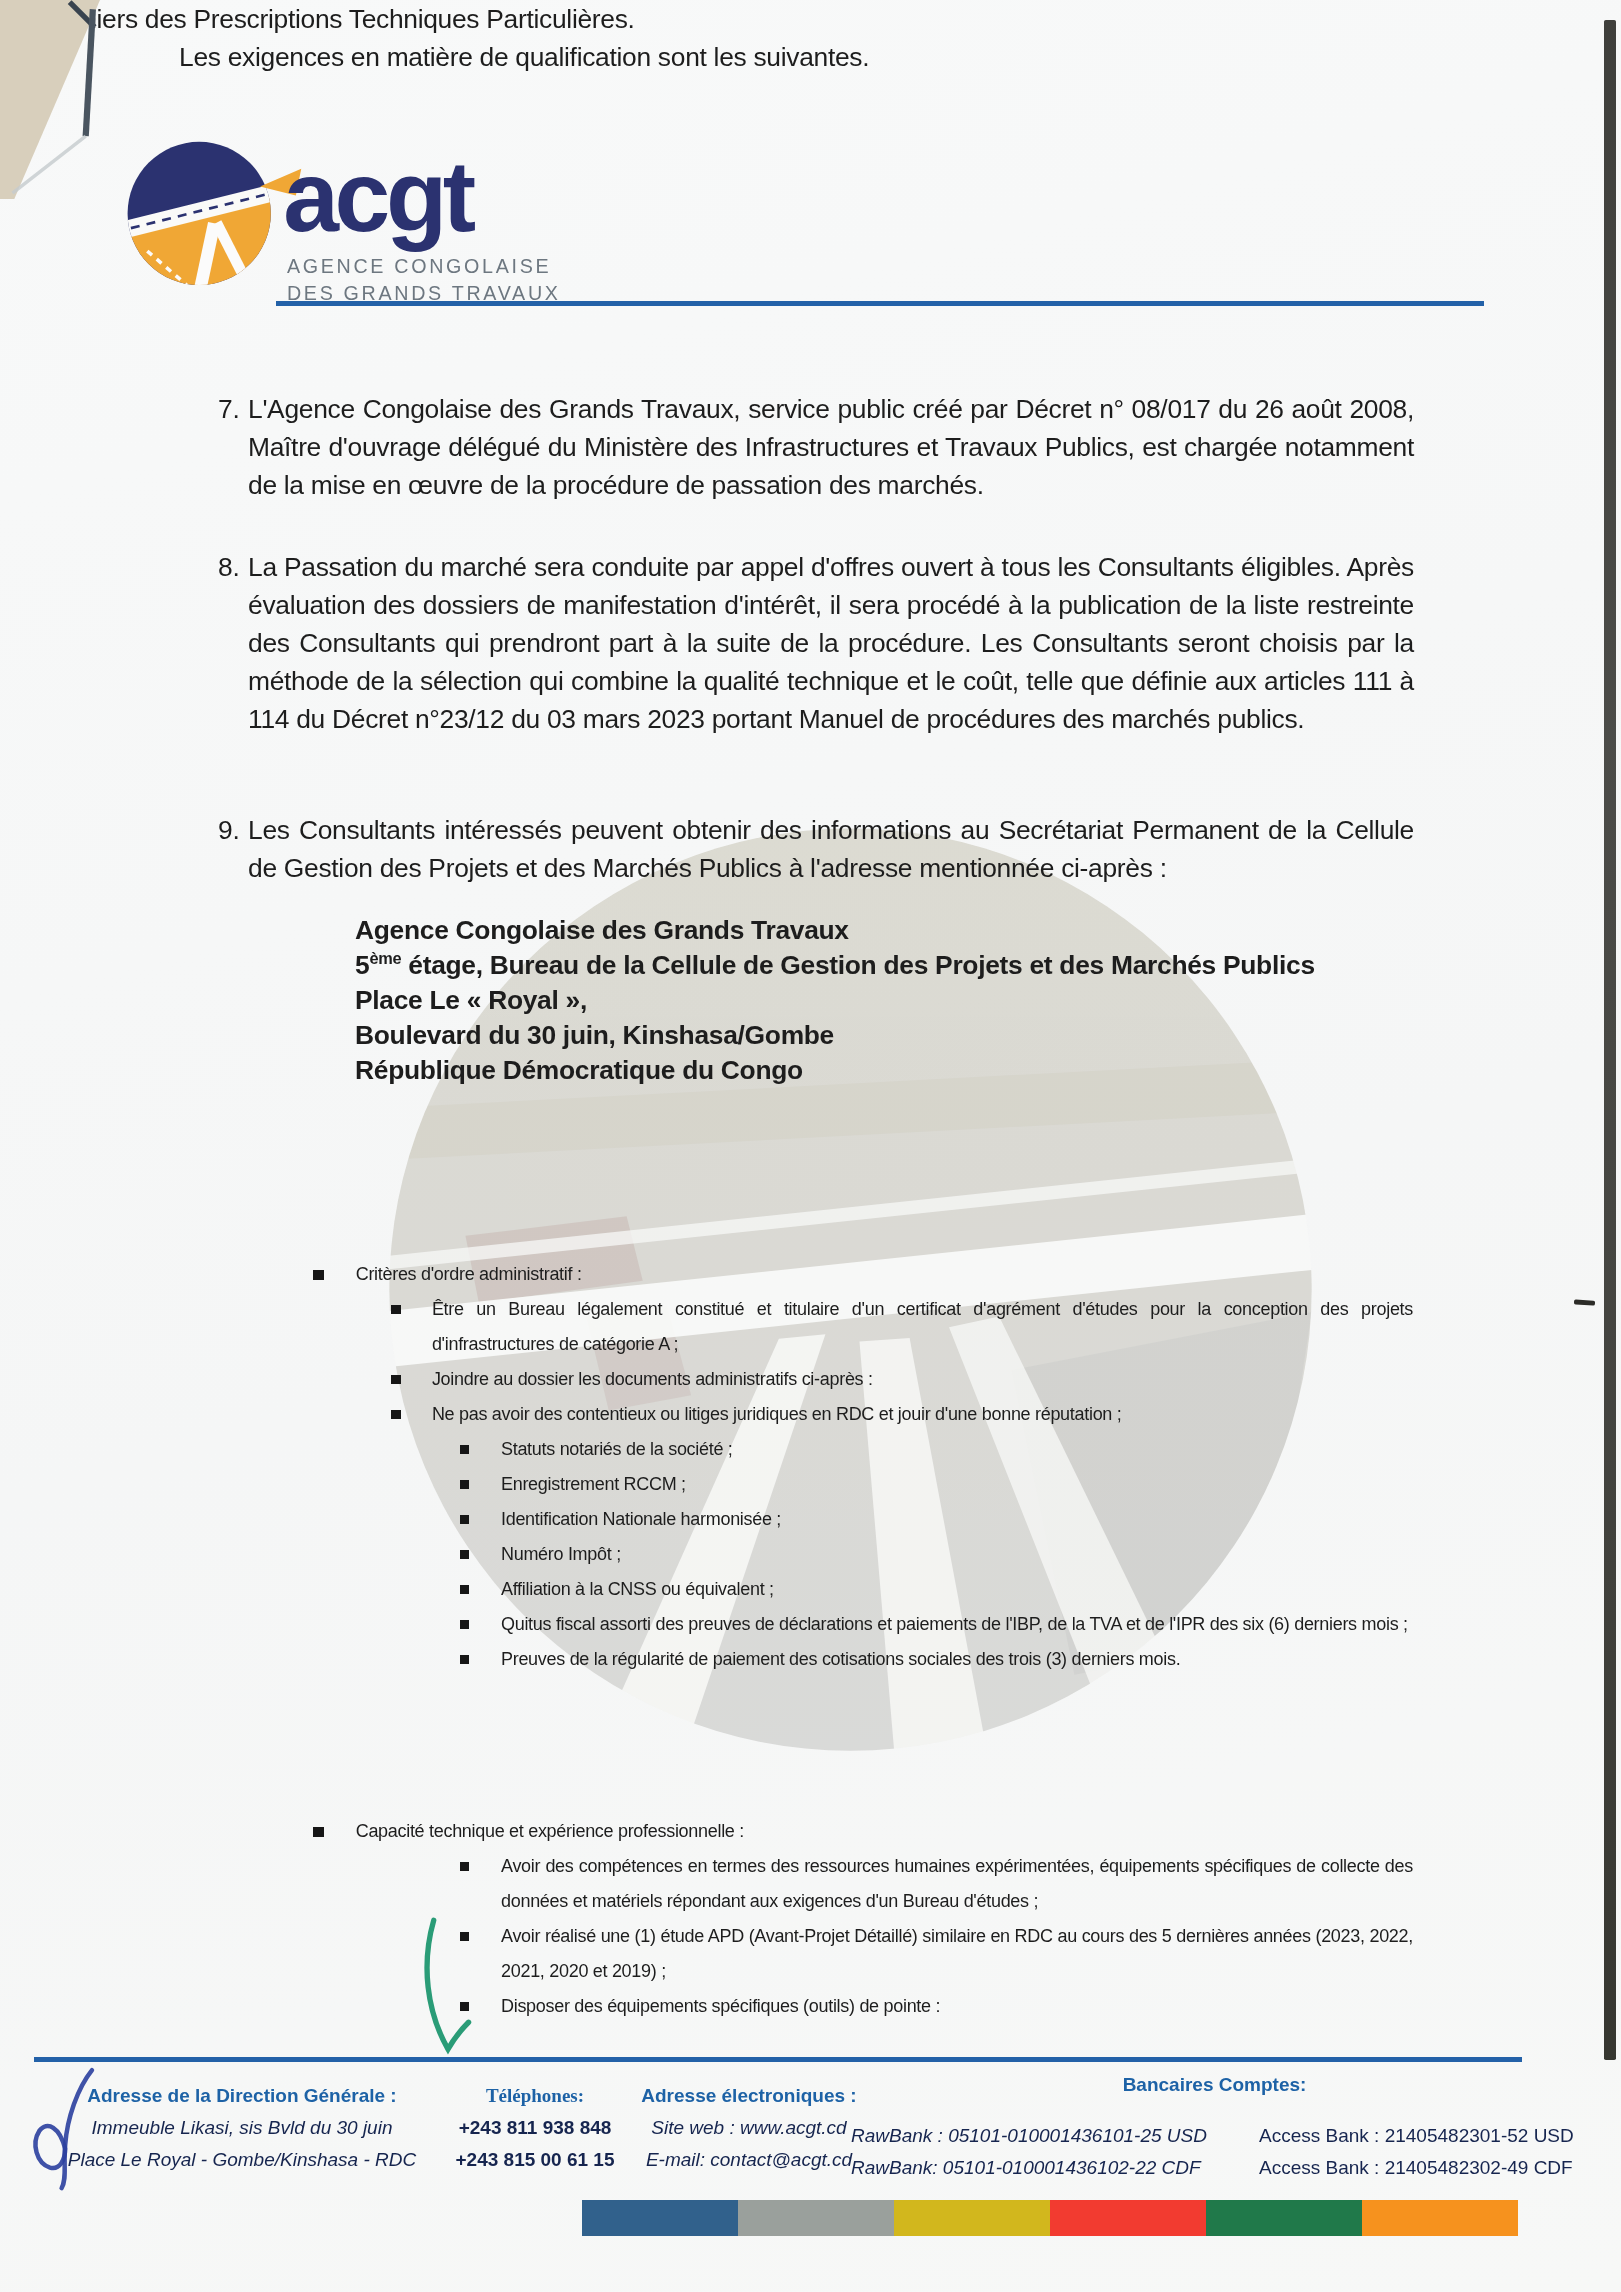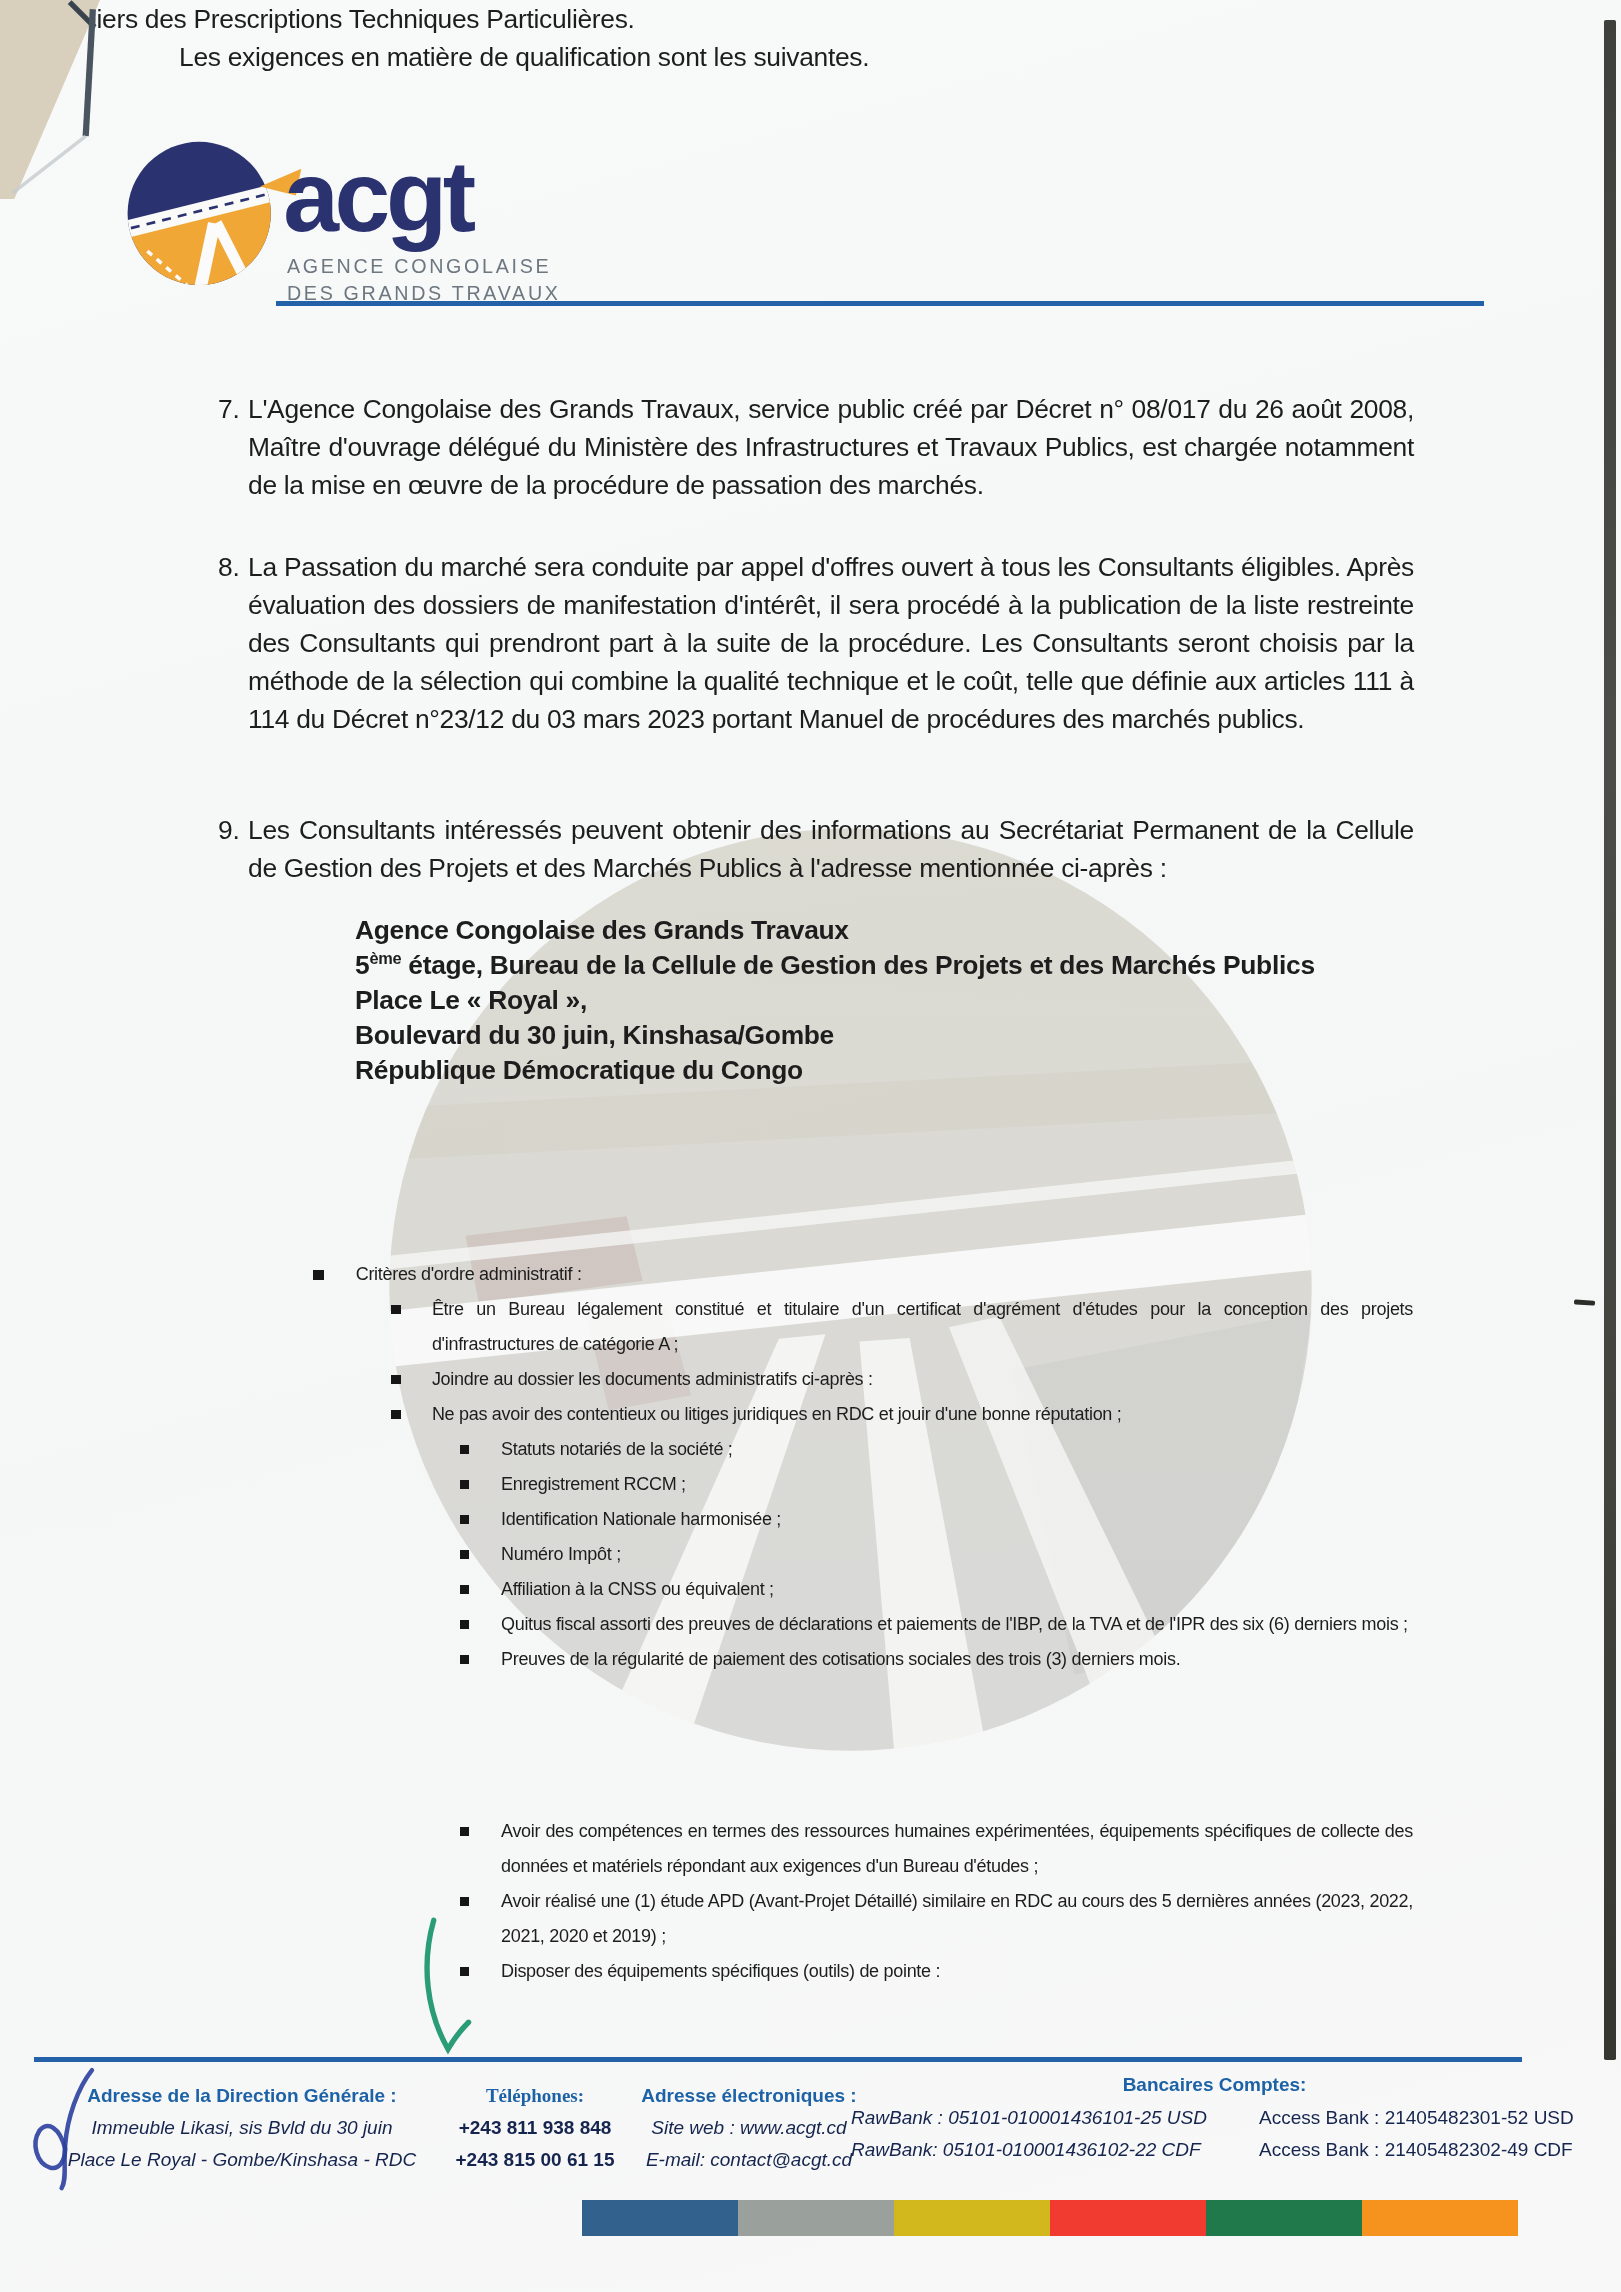--- a/index.html
+++ b/index.html
@@ -58,21 +58,21 @@
   
   .footer-rule{position:absolute; left:34px; top:2057px; width:1488px; height:5.4px; background:#2361a8;}
   .fcol{position:absolute; font-size:19px; line-height:32px; color:#16254f; text-align:center;}
   .fhead{color:#1d62a6; font-weight:700;}
   .it{font-style:italic;}
   .fc1{left:45px;  top:2080px; width:394px;}
   .fc2{left:441px; top:2080px; width:188px; font-weight:600;}
   .fc2 .fhead{font-weight:700;font-family:Liberation Serif, serif;}
   .fc3{left:629px; top:2080px; width:240px;}
   .fbank{left:851px; top:2069px; width:727px;}
-  .bankrows{display:flex; justify-content:space-between; text-align:left; margin-top:1px;}
+  .bankrows{display:flex; justify-content:space-between; text-align:left; margin-top:19px;}
   .bank-left{width:387px;} .bank-right{width:319px;}
   .colorbar{position:absolute; left:582px; top:2200px; width:936px; height:36px; display:flex;}
   .colorbar span{flex:1; height:100%;}
 </style>
 </head>
 <body>
 
 <div class="page">
 
   <svg class="watermark" width="985" height="985" viewBox="0 0 1100 1100" aria-hidden="true">
@@ -205,20 +205,24 @@
       <span class="blt"></span>
       <div class="txt">Quitus fiscal assorti des preuves de déclarations et paiements de l'IBP, de la TVA et de l'IPR des six (6) derniers mois ;</div>
     </div>
     <div class="lrow row-l3">
       <span class="blt"></span>
       <div class="txt">Preuves de la régularité de paiement des cotisations sociales des trois (3) derniers mois.</div>
     </div>
   </div>
 
   <div class="list list-tech">
+    <div class="lrow row-l1">
+      <span class="blt"></span>
+      <div class="txt">Capacité technique et expérience professionnelle :</div>
+    </div>
     <div class="lrow row-l3">
       <span class="blt"></span>
       <div class="txt">Avoir des compétences en termes des ressources humaines expérimentées, équipements spécifiques de collecte des données et matériels répondant aux exigences d'un Bureau d'études ;</div>
     </div>
     <div class="lrow row-l3">
       <span class="blt"></span>
       <div class="txt">Avoir réalisé une (1) étude APD (Avant-Projet Détaillé) similaire en RDC au cours des 5 dernières années (2023, 2022, 2021, 2020 et 2019) ;</div>
     </div>
     <div class="lrow row-l3">
       <span class="blt"></span>

